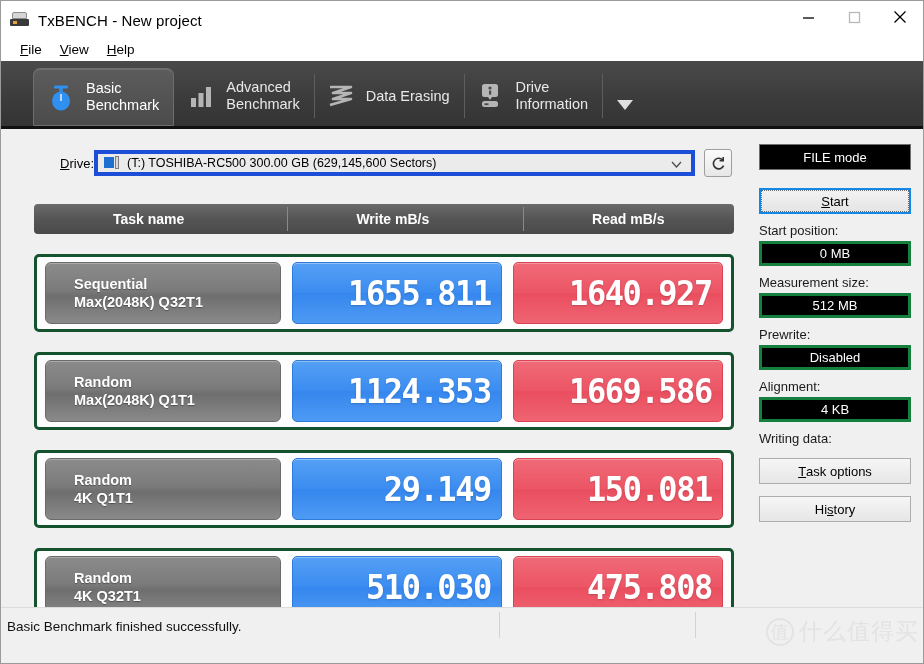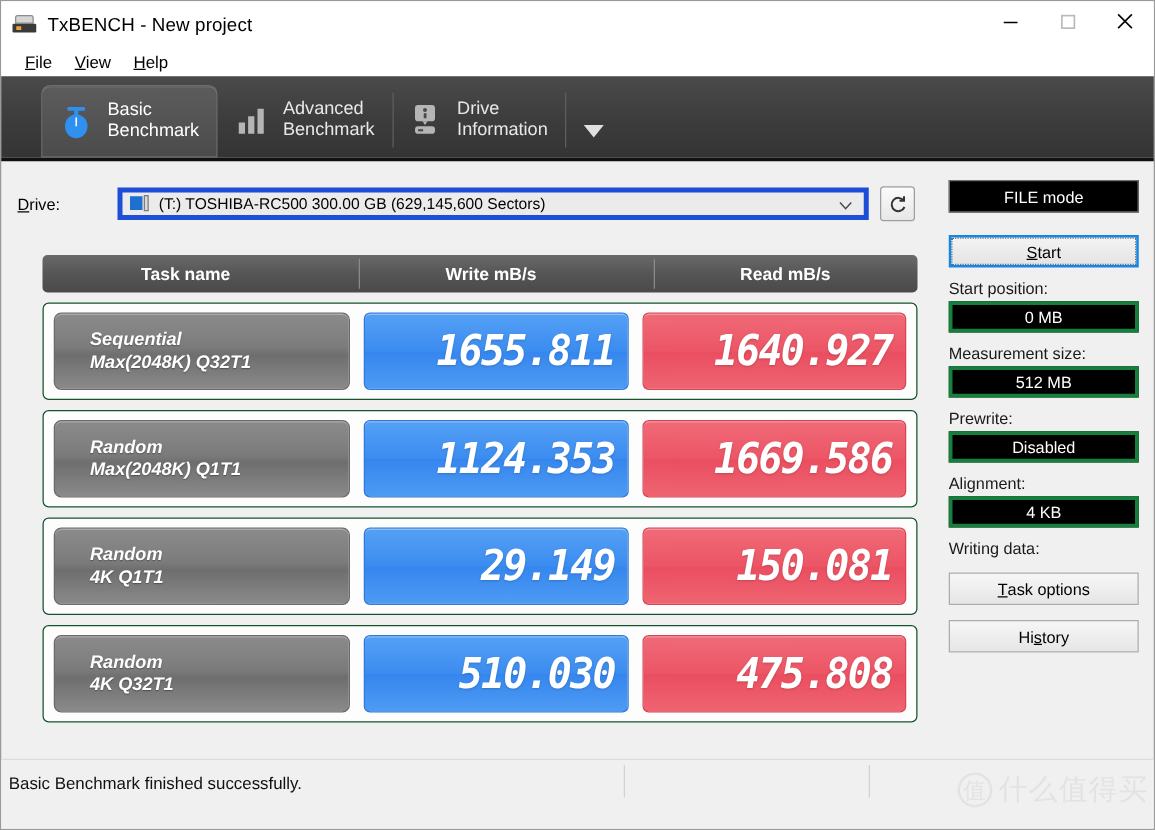--- a/index.html
+++ b/index.html
@@ -140,21 +140,21 @@
   }
 
   
   .driverow {
     position: absolute; top: 143px; left: 0;
     width: 922px; height: 38px;
     display: flex; align-items: center;
   }
   .drive-label {
     font-size: 13px; color: #000;
-    margin-left: 13px; width: 80px;
+    margin-left: 13px; width: 80px; text-align: right;
   }
   .drive-combo {
     width: 601px; height: 26px;
     background: #ebebeb;
     border: 4px solid #1d4ed8;
     display: flex; align-items: center;
     position: relative;
   }
   .drive-hddicon {
     margin-left: 6px; margin-right: 7px;
@@ -211,28 +211,27 @@
   .hcell.c2 { width: 227px; }
   .hcell.c3 { width: 227px; }
   .hcell.c2::before, .hcell.c3::before {
     content: "";
     position: absolute; left: 0; top: 3px;
     width: 1px; height: 24px;
     background: #8a8a8a;
   }
 
   .res-row {
-    margin-top: 8px;
+    margin-top: 20px;
     height: 78px;
     background: #fdfdfd;
-    border: 1px solid #14532d;
+    border: 3px solid #14532d;
     border-radius: 5px;
     display: flex; align-items: center;
     padding: 0 8px;
-    font-style: italic;
   }
   .task-box {
     width: 238px; height: 62px;
     background: linear-gradient(to bottom, #8b8b8b 0%, #7b7b7b 45%, #6e6e6e 55%, #8a8a8a 100%);
     border: 1px solid #6a6a6a;
     border-radius: 6px;
     display: flex; flex-direction: column; justify-content: center;
     padding-left: 28px;
     box-shadow: inset 0 1px 0 rgba(255,255,255,0.28);
   }
@@ -407,20 +406,28 @@
       <div class="tab-icon">
         <svg width="26" height="26" viewBox="0 0 26 26">
           <rect x="3" y="15" width="5" height="9" fill="#b5b5b5"></rect>
           <rect x="10.5" y="10" width="5" height="14" fill="#b5b5b5"></rect>
           <rect x="18" y="4" width="5" height="20" fill="#b5b5b5"></rect>
         </svg>
       </div>
       <div class="tab-label"><span>Advanced</span><br><span>Benchmark</span></div>
     </div>
 
+    <div class="tab">
+      <div class="tab-icon">
+        <svg width="28" height="26" viewBox="0 0 28 26">
+          <path d="M3 4 L24 4 L6 10 L24 10 L6 16 L24 16 L3 22" fill="none" stroke="#b5b5b5" stroke-width="2.6" stroke-linejoin="round"></path>
+        </svg>
+      </div>
+      <div class="tab-label">Data Erasing</div>
+    </div>
 
     <div class="tab">
       <div class="tab-icon">
         <svg width="24" height="28" viewBox="0 0 24 28">
           <rect x="3" y="2" width="16" height="13" rx="2.5" fill="#b5b5b5"></rect>
           <circle cx="11" cy="6" r="1.6" fill="#4a4a4a"></circle>
           <rect x="10" y="8.6" width="2.2" height="4" fill="#4a4a4a"></rect>
           <polygon points="9,15 13,15 11,18" fill="#b5b5b5"></polygon>
           <rect x="3" y="19" width="16" height="6" rx="2.5" fill="#b5b5b5"></rect>
           <rect x="5.5" y="21.3" width="4" height="1.8" fill="#4a4a4a"></rect>

